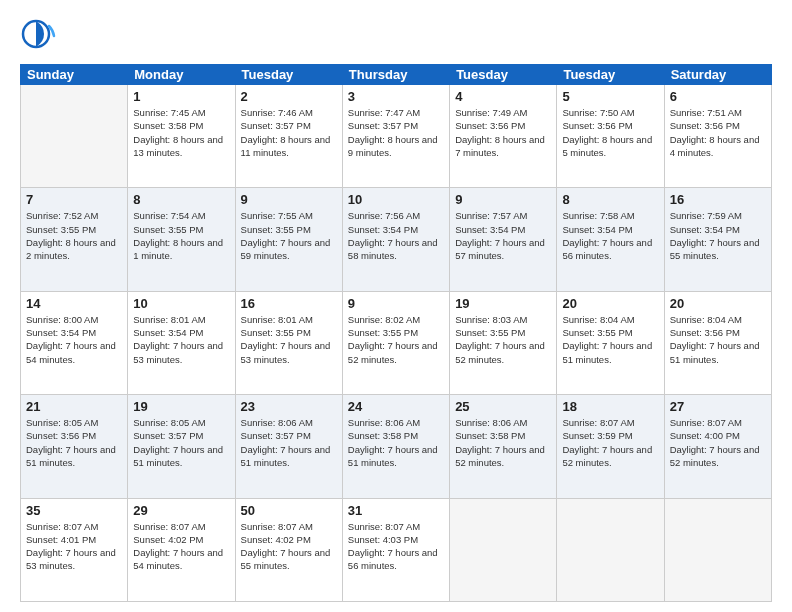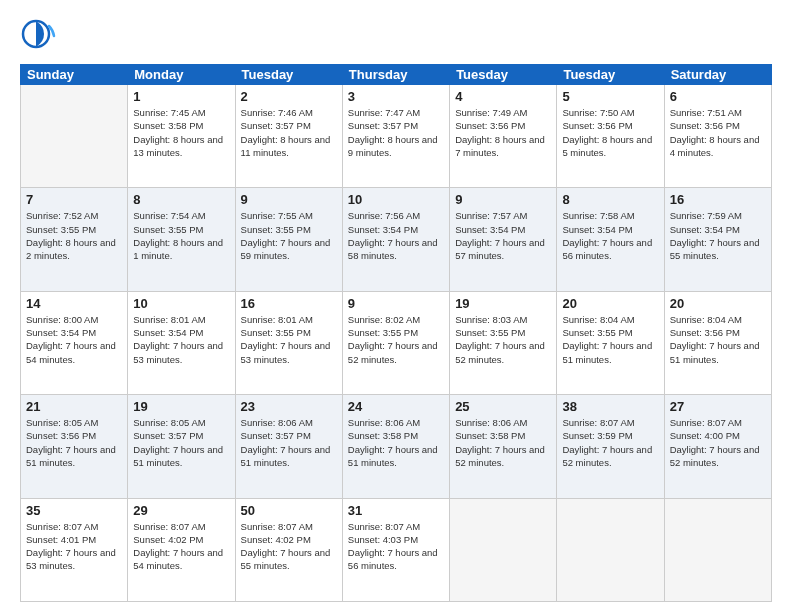--- a/index.html
+++ b/index.html
@@ -232,21 +232,21 @@
           </td>
           <td>
             <span class="day-number">24</span>
             <div class="day-info">Sunrise: 8:06 AM<br>Sunset: 3:58 PM<br>Daylight: 7 hours and 51 minutes.</div>
           </td>
           <td>
             <span class="day-number">25</span>
             <div class="day-info">Sunrise: 8:06 AM<br>Sunset: 3:58 PM<br>Daylight: 7 hours and 52 minutes.</div>
           </td>
           <td>
-            <span class="day-number">38</span>
+            <span class="day-number">18</span>
             <div class="day-info">Sunrise: 8:07 AM<br>Sunset: 3:59 PM<br>Daylight: 7 hours and 52 minutes.</div>
           </td>
           <td>
             <span class="day-number">27</span>
             <div class="day-info">Sunrise: 8:07 AM<br>Sunset: 4:00 PM<br>Daylight: 7 hours and 52 minutes.</div>
           </td>
         </tr>
         <tr>
           <td>
             <span class="day-number">35</span>

